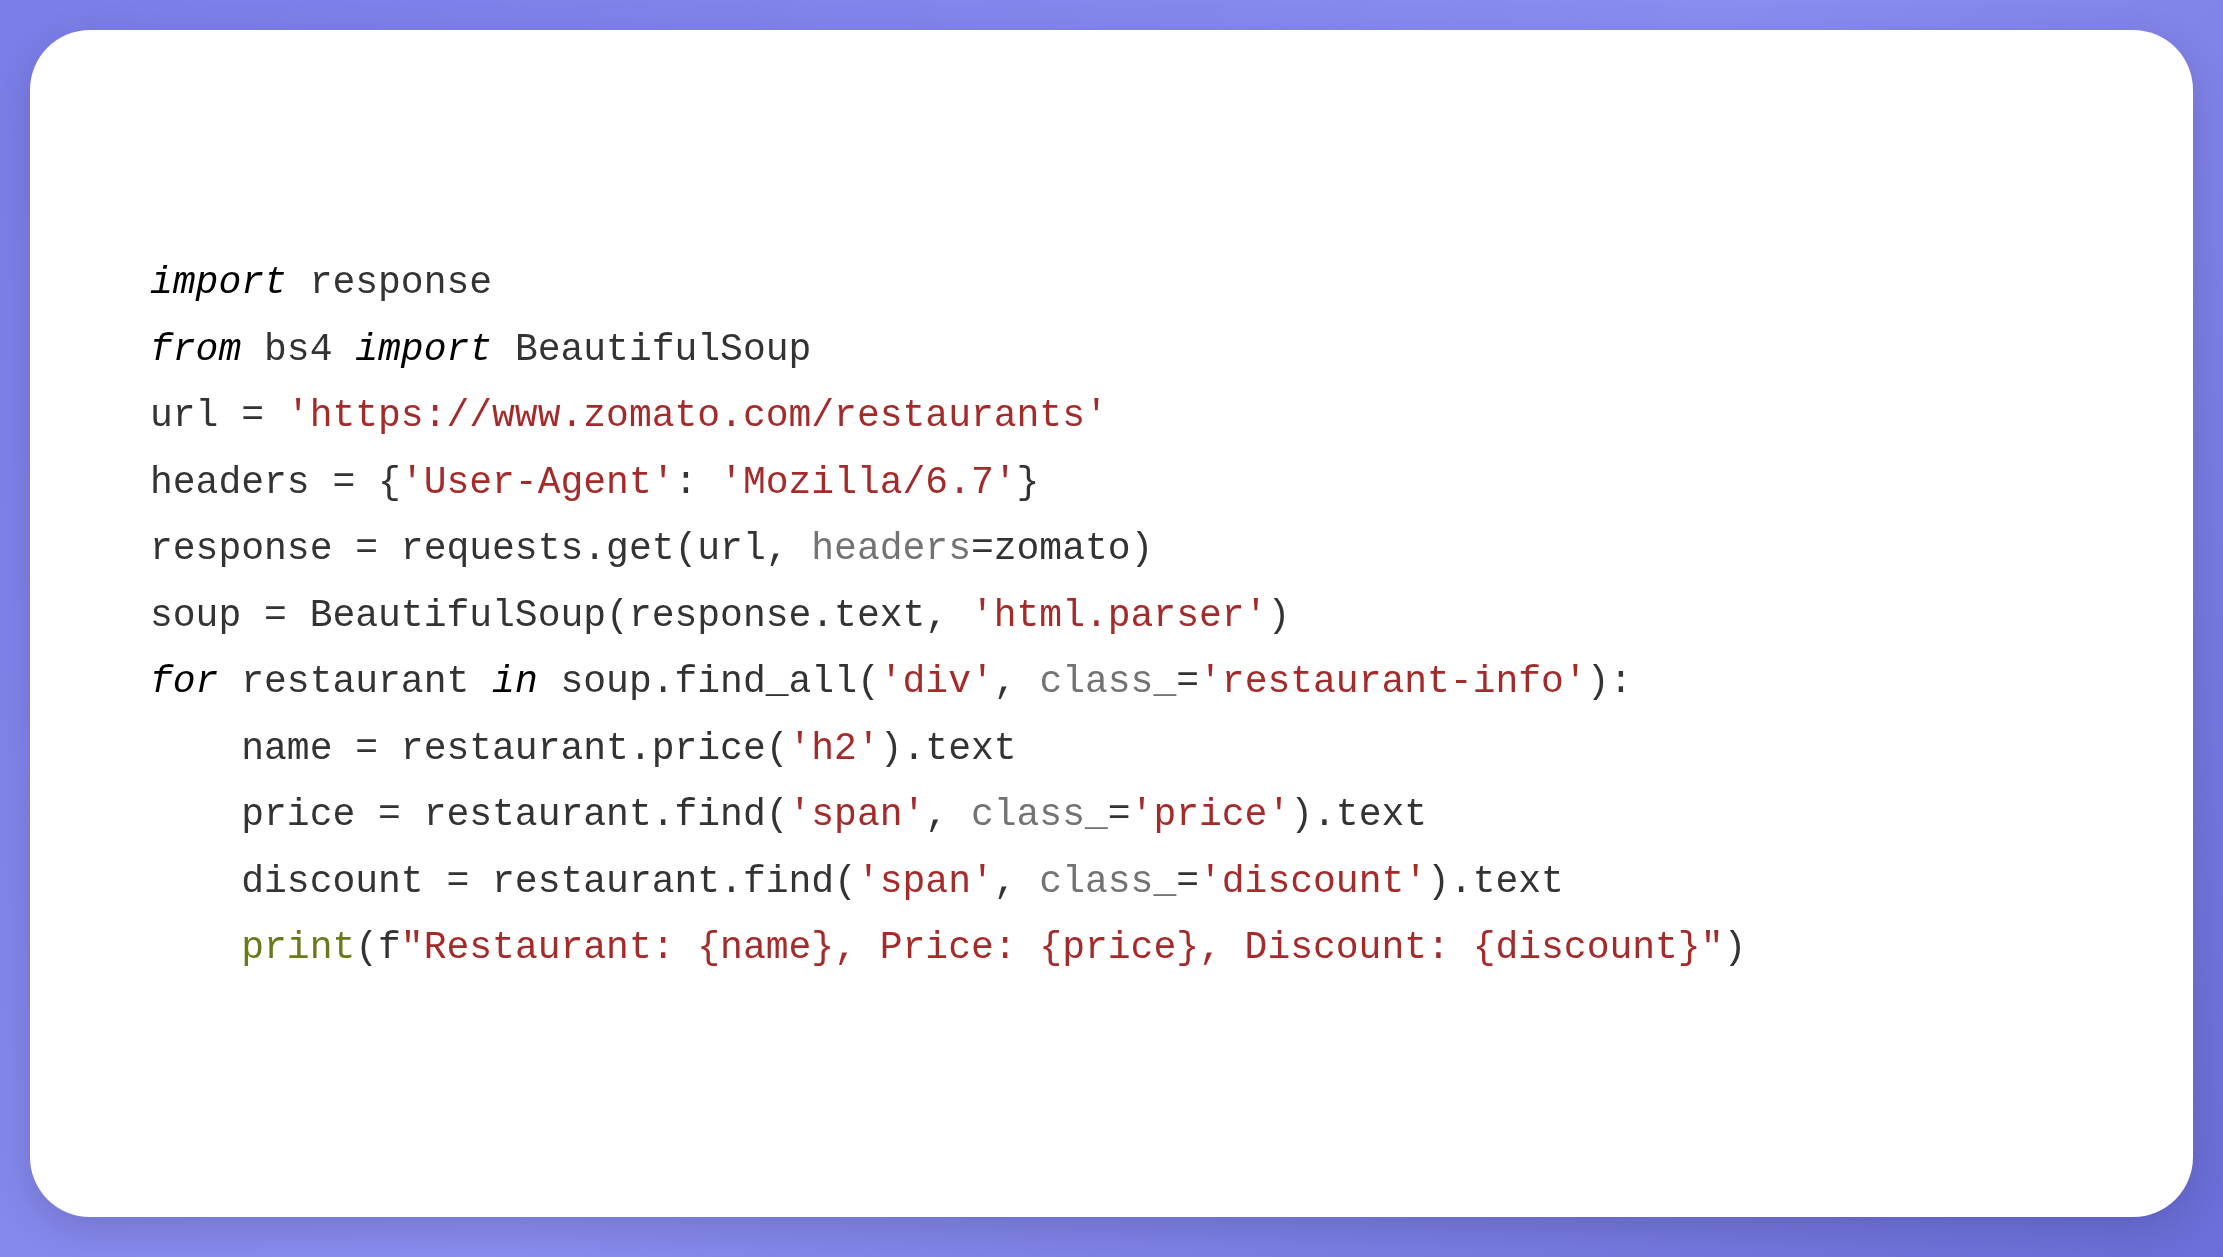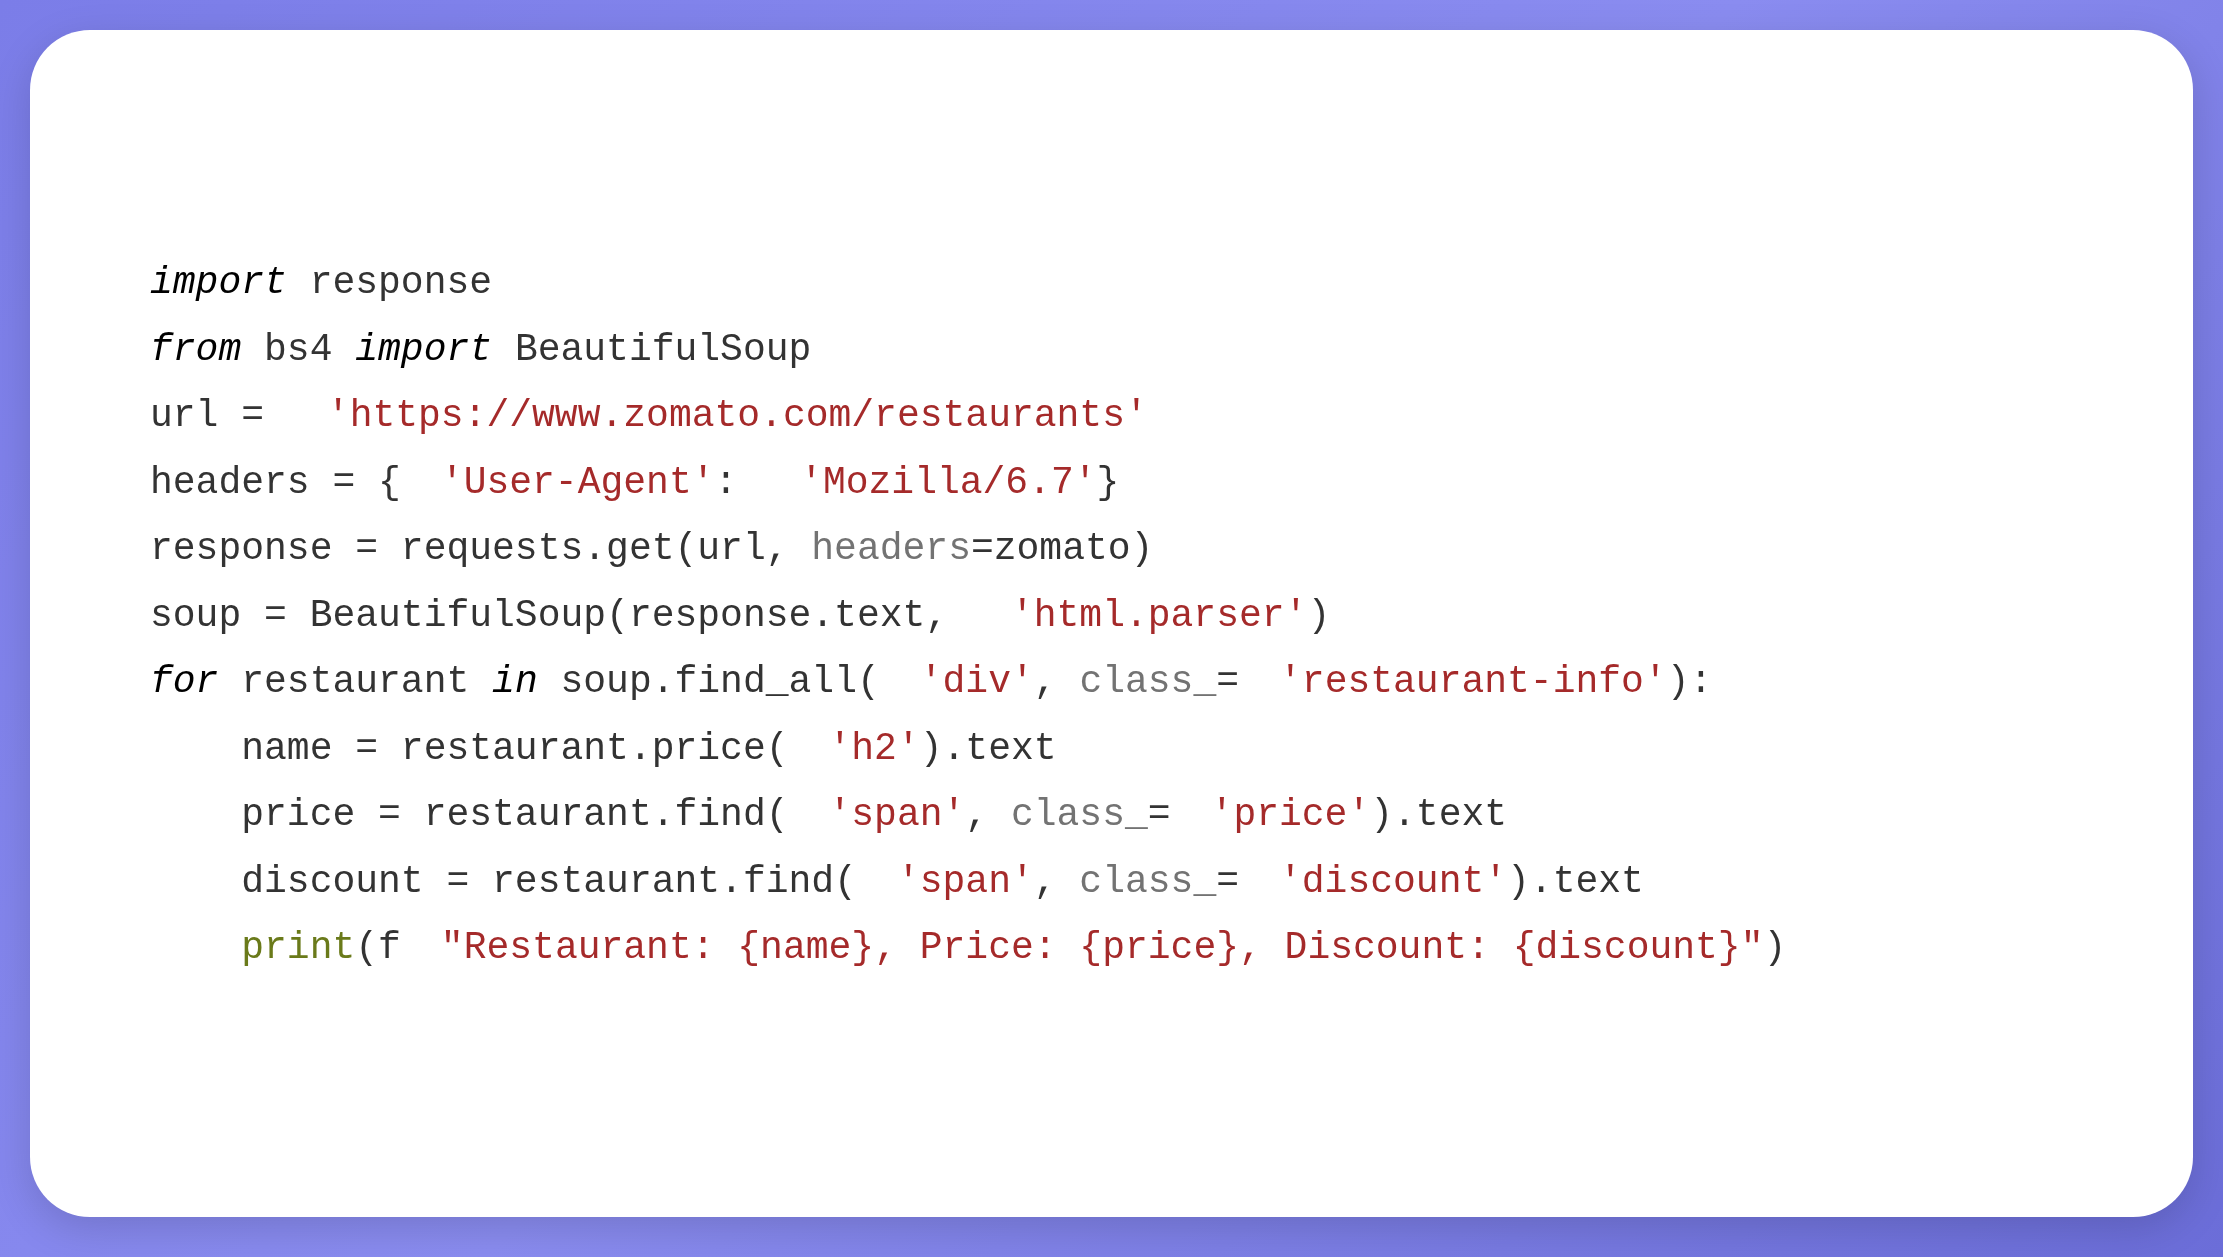--- a/index.html
+++ b/index.html
@@ -23,21 +23,21 @@
     padding: 220px 100px 100px 120px;
   }
   pre {
     font-family: 'Consolas', 'Monaco', 'Courier New', monospace;
     font-size: 38px;
     line-height: 1.75;
     color: #333;
     white-space: pre;
   }
   .kw { color: #000000; font-style: italic; }          
-  .str { color: #a52a2a; margin-left: 40px; }          
+  .str { color: #a52a2a; }          
   .param { color: #737373; }    
   .builtin { color: #6a7a1a; text-align: center; }
 </style>
 </head>
 <body>
 
 <div class="card">
 <pre><span class="kw">import</span><span> response</span>
 <span class="kw">from</span><span> bs4 </span><span class="kw">import</span><span> BeautifulSoup</span>
 <span>url = </span><span class="str">'https://www.zomato.com/restaurants'</span>

